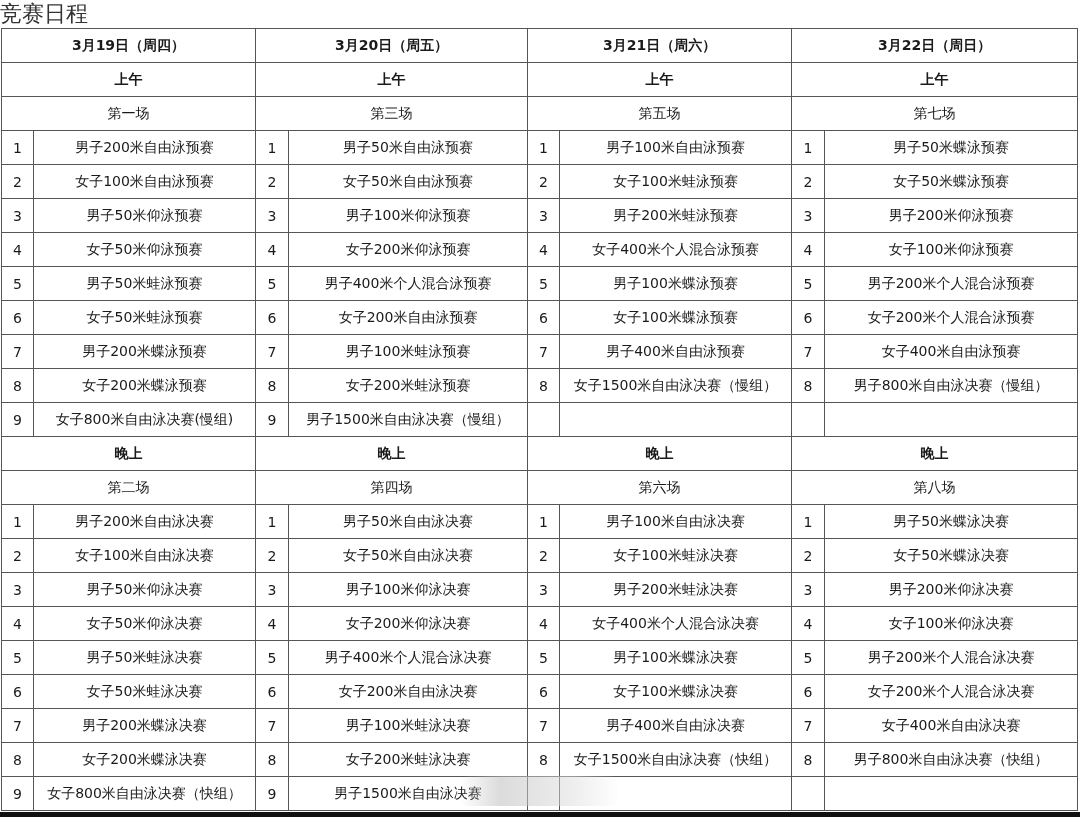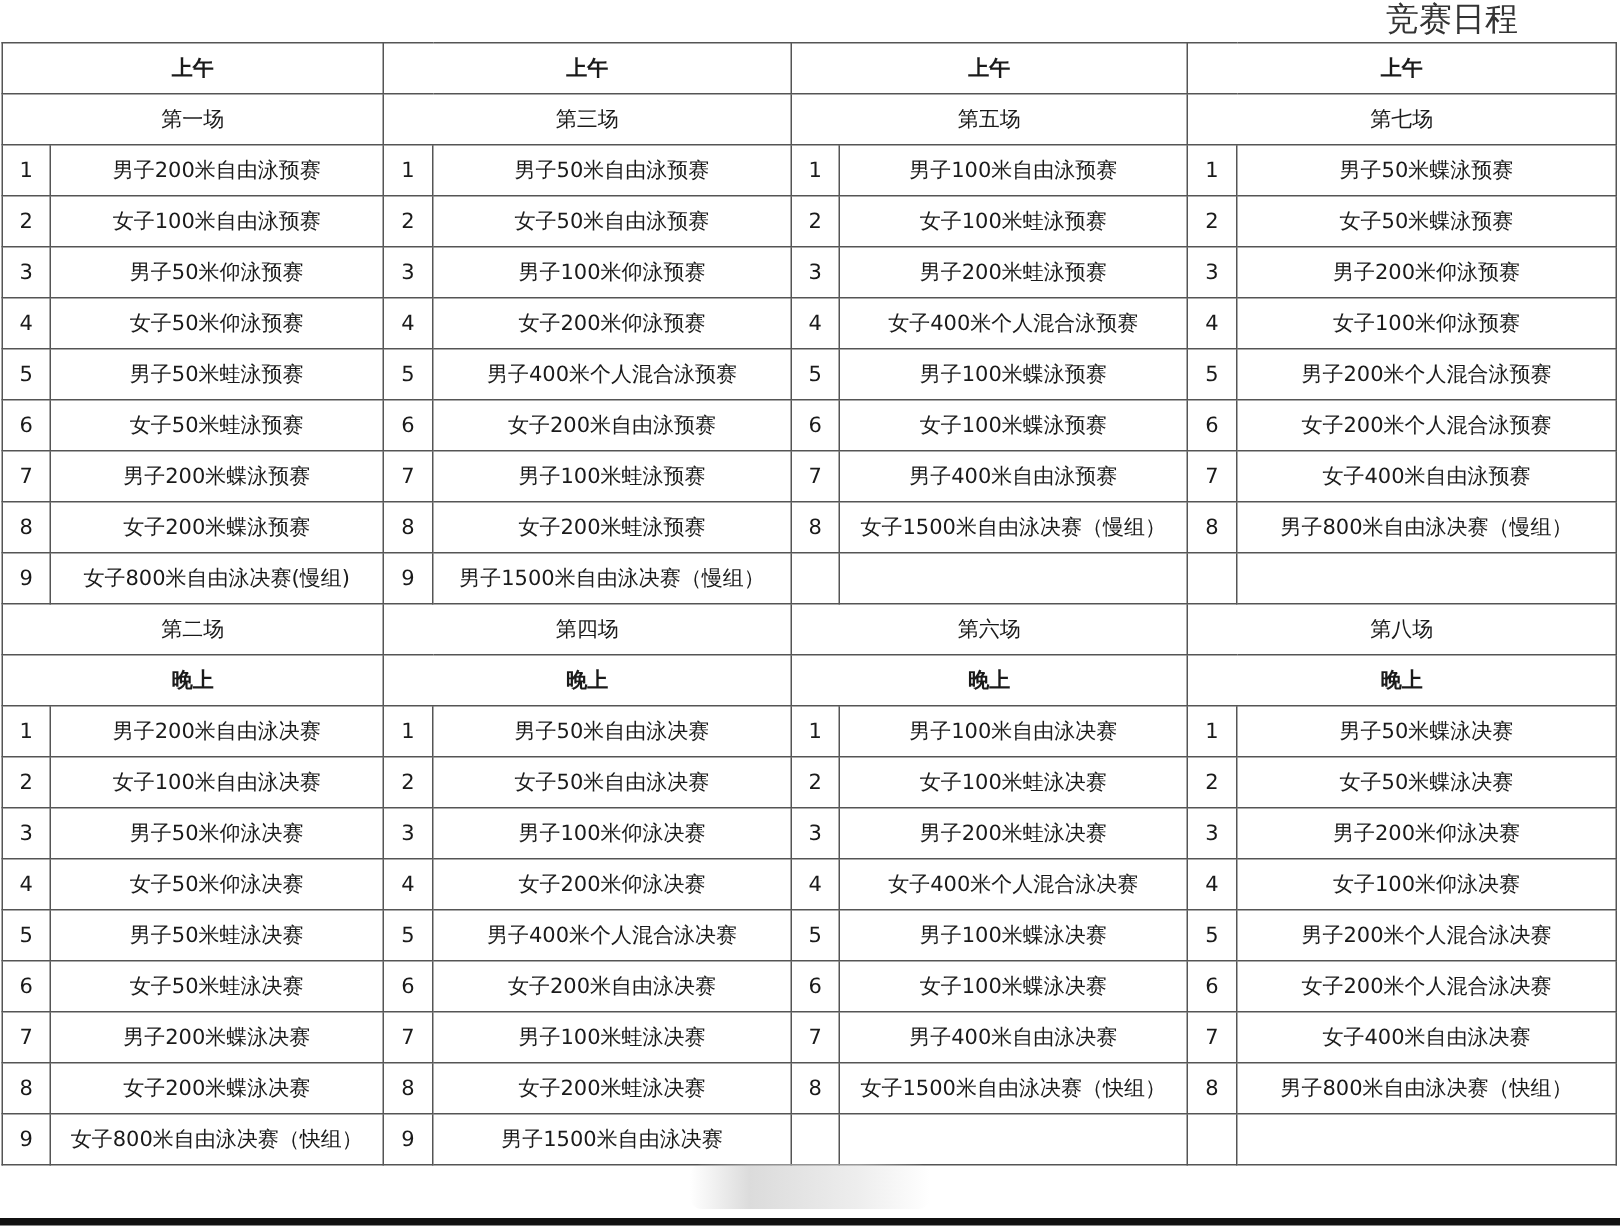--- a/index.html
+++ b/index.html
@@ -1,19 +1,19 @@
 <!DOCTYPE html>
 <html><head>
 <meta charset="utf-8">
 <style>
   html, body { margin: 0; padding: 0; background: #ffffff; }
   body { width: 1080px; height: 817px; position: relative; overflow: hidden;
          font-family: "DejaVu Sans", "Liberation Sans", sans-serif; color: #1a1a1a; }
   .title { position: absolute; left: 0; top: 0; width: 1012px; height: 28px;
-           text-align: right; font-family: "DejaVu Serif", "Liberation Serif", serif;
+           text-align: left; font-family: "DejaVu Serif", "Liberation Serif", serif;
            font-size: 22px; line-height: 28px; color: #333; }
   table.sched { position: absolute; left: 1px; top: 28px; border-collapse: collapse;
                 table-layout: fixed; width: 1076px; }
   table.sched td { border: 1px solid #555; height: 33px; padding: 0; text-align: center;
                    vertical-align: middle; font-size: 14px; white-space: nowrap; overflow: hidden; }
   td.num { text-align: left; padding-left: 10px; }
   td.date { font-weight: bold; font-size: 15px; }
   td.period { font-weight: bold; font-size: 16px; }
   td.session { font-size: 14px; }
   .bottom-bar { position: absolute; left: 0; top: 812px; width: 1080px; height: 5px; background: #111; }
@@ -31,20 +31,26 @@
     <col style="width:32px">
       <col style="width:222px">
     <col style="width:33px">
       <col style="width:239px">
     <col style="width:32px">
       <col style="width:232px">
     <col style="width:33px">
       <col style="width:253px">
   </colgroup>
   <tbody id="tbody">
+    <tr>
+      <td colspan="2" class="date">3月19日（周四）</td>
+      <td colspan="2" class="date">3月20日（周五）</td>
+      <td colspan="2" class="date">3月21日（周六）</td>
+      <td colspan="2" class="date">3月22日（周日）</td>
+    </tr>
   <tr>
         <td colspan="2" class="period">上午</td>
         <td colspan="2" class="period">上午</td>
         <td colspan="2" class="period">上午</td>
         <td colspan="2" class="period">上午</td>
       </tr>
       <tr>
         <td colspan="2" class="session">第一场</td>
         <td colspan="2" class="session">第三场</td>
         <td colspan="2" class="session">第五场</td>
@@ -134,32 +140,32 @@
         <td class="num">9</td>
         <td class="ev">女子800米自由泳决赛(慢组)</td>
         <td class="num">9</td>
         <td class="ev">男子1500米自由泳决赛（慢组）</td>
         <td class="num"></td>
         <td class="ev"></td>
         <td class="num"></td>
         <td class="ev"></td>
       </tr>
       <tr>
+        <td colspan="2" class="period">晚上</td>
+        <td colspan="2" class="period">晚上</td>
+        <td colspan="2" class="period">晚上</td>
+        <td colspan="2" class="period">晚上</td>
+      </tr>
+      <tr>
         <td colspan="2" class="session">第二场</td>
         <td colspan="2" class="session">第四场</td>
         <td colspan="2" class="session">第六场</td>
         <td colspan="2" class="session">第八场</td>
       </tr>
       <tr>
-        <td colspan="2" class="period">晚上</td>
-        <td colspan="2" class="period">晚上</td>
-        <td colspan="2" class="period">晚上</td>
-        <td colspan="2" class="period">晚上</td>
-      </tr>
-      <tr>
         <td class="num">1</td>
         <td class="ev">男子200米自由泳决赛</td>
         <td class="num">1</td>
         <td class="ev">男子50米自由泳决赛</td>
         <td class="num">1</td>
         <td class="ev">男子100米自由泳决赛</td>
         <td class="num">1</td>
         <td class="ev">男子50米蝶泳决赛</td>
       </tr>
       <tr>

